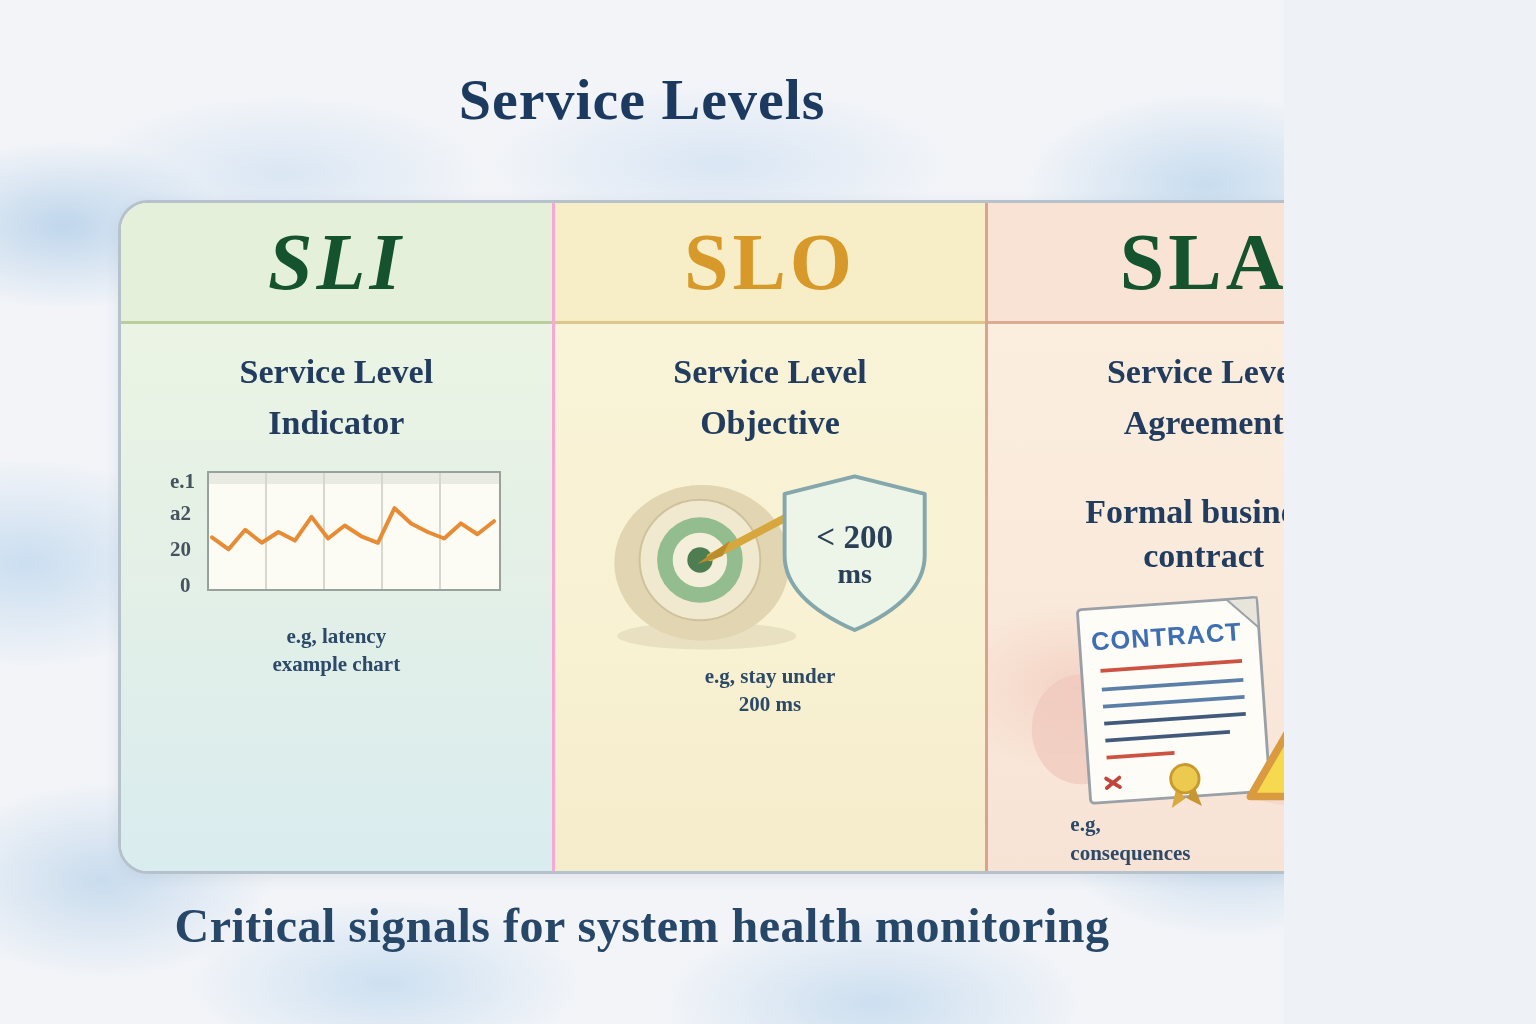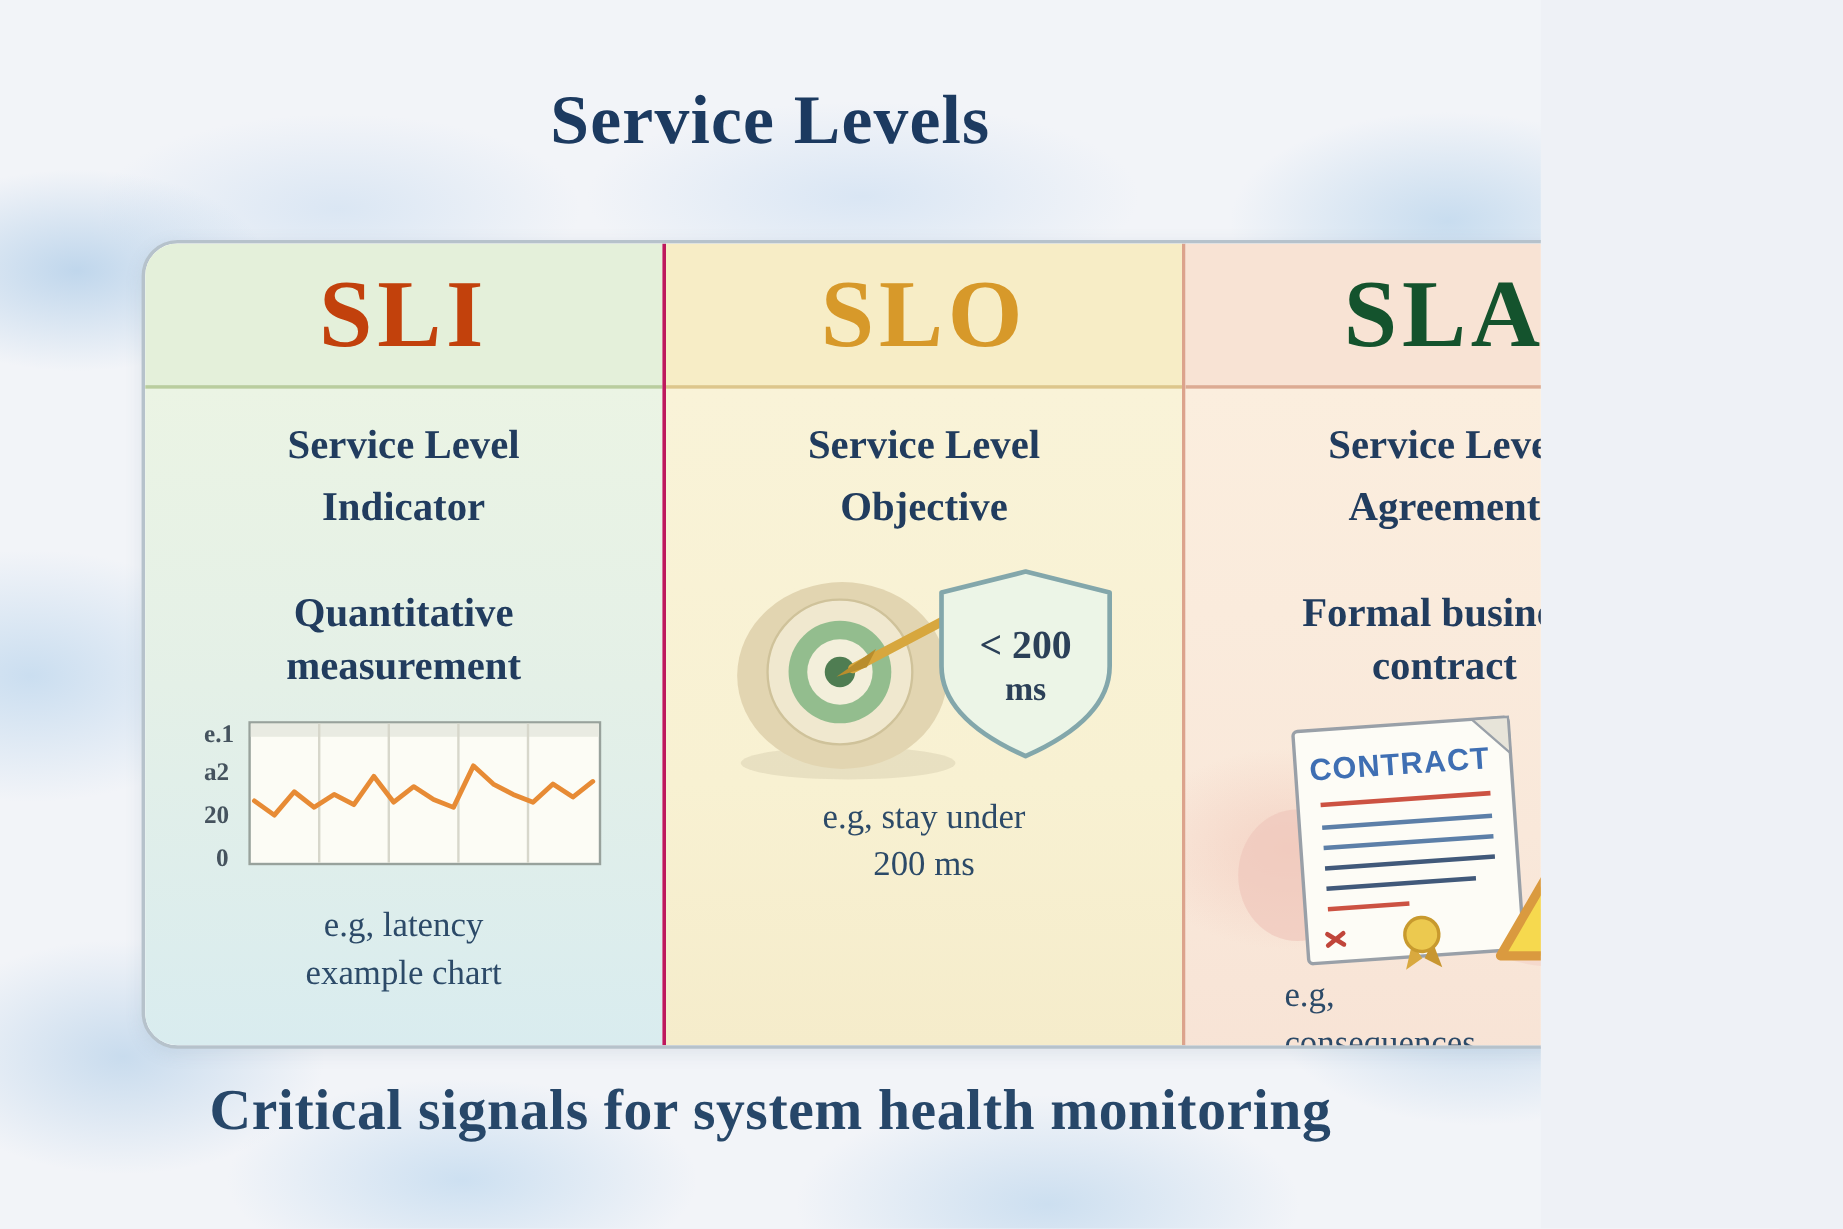--- a/index.html
+++ b/index.html
@@ -34,21 +34,21 @@
     position:absolute;top:200px;left:118px;
     width:1298px;height:668px;
     display:flex;
     border:3px solid #b6c2cb;
     border-radius:30px;
     overflow:hidden;
     box-shadow:0 4px 14px rgba(90,120,150,.12);
     background:#fff;
   }
   .col{flex:1;display:flex;flex-direction:column;min-width:0;}
-  .col + .col{border-left:3px solid #be185d;}
+  .col + .col{border-left:3px solid #f9a8d4;}
   .col-sla{border-left-color:#dca38c !important;}
 
   .col-header{
     height:118px;flex:0 0 118px;
     display:flex;align-items:center;justify-content:center;
   }
   .acronym{font-size:80px;font-weight:bold;letter-spacing:4px;}
 
   .col-sli .col-header{background:#e4f0da;border-bottom:3px solid #b9cd9e;}
   .col-slo .col-header{background:#f7edc6;border-bottom:3px solid #ddc68c;}
@@ -73,21 +73,21 @@
     margin-top:42px;
     font-size:34px;font-weight:bold;color:#213c5e;line-height:1.3;
   }
   .illus{
     margin-top:14px;
     display:flex;align-items:center;justify-content:center;
   }
   .example{
     white-space:pre-line;text-align:center;
     margin-top:4px;
-    font-size:29px;font-weight:normal;color:#2c4a68;line-height:1.35;
+    font-size:21px;font-weight:bold;color:#2c4a68;line-height:1.35;
   }
   .col-sla .example{align-self:flex-start;text-align:left;padding-left:66px;margin-top:0;}
 
   .footer{
     position:absolute;top:898px;left:0;right:0;
     text-align:center;
     font-size:48px;font-weight:bold;color:#274769;letter-spacing:.5px;
   }
 
   
@@ -101,27 +101,25 @@
 <body>
 
 <div class="page">
 
   <div class="title">Service Levels</div>
 
   <div class="card">
 
     <div class="col col-sli">
       <div class="col-header">
-        <span class="acronym" style="color: #c2410c;">SLI</span>
+        <span class="acronym" style="color: #14532d; font-style: italic;">SLI</span>
       </div>
       <div class="col-body">
         <div class="full-name">Service Level
 Indicator</div>
-        <div class="desc">Quantitative
-measurement</div>
         <div class="illus">
           <svg width="340" height="156" viewBox="0 0 340 156">
             <text class="tick" x="4" y="26">e.1</text>
             <text class="tick" x="4" y="58">a2</text>
             <text class="tick" x="4" y="94">20</text>
             <text class="tick" x="14" y="130">0</text>
             <rect x="42" y="10" width="292" height="118" fill="#fcfcf5" stroke="#98a29c" stroke-width="2"></rect>
             <rect x="43" y="11" width="290" height="11" fill="#e9ebe2"></rect>
             <line x1="100" y1="11" x2="100" y2="127" stroke="#d7d7cb" stroke-width="2"></line>
             <line x1="158" y1="11" x2="158" y2="127" stroke="#d7d7cb" stroke-width="2"></line>

